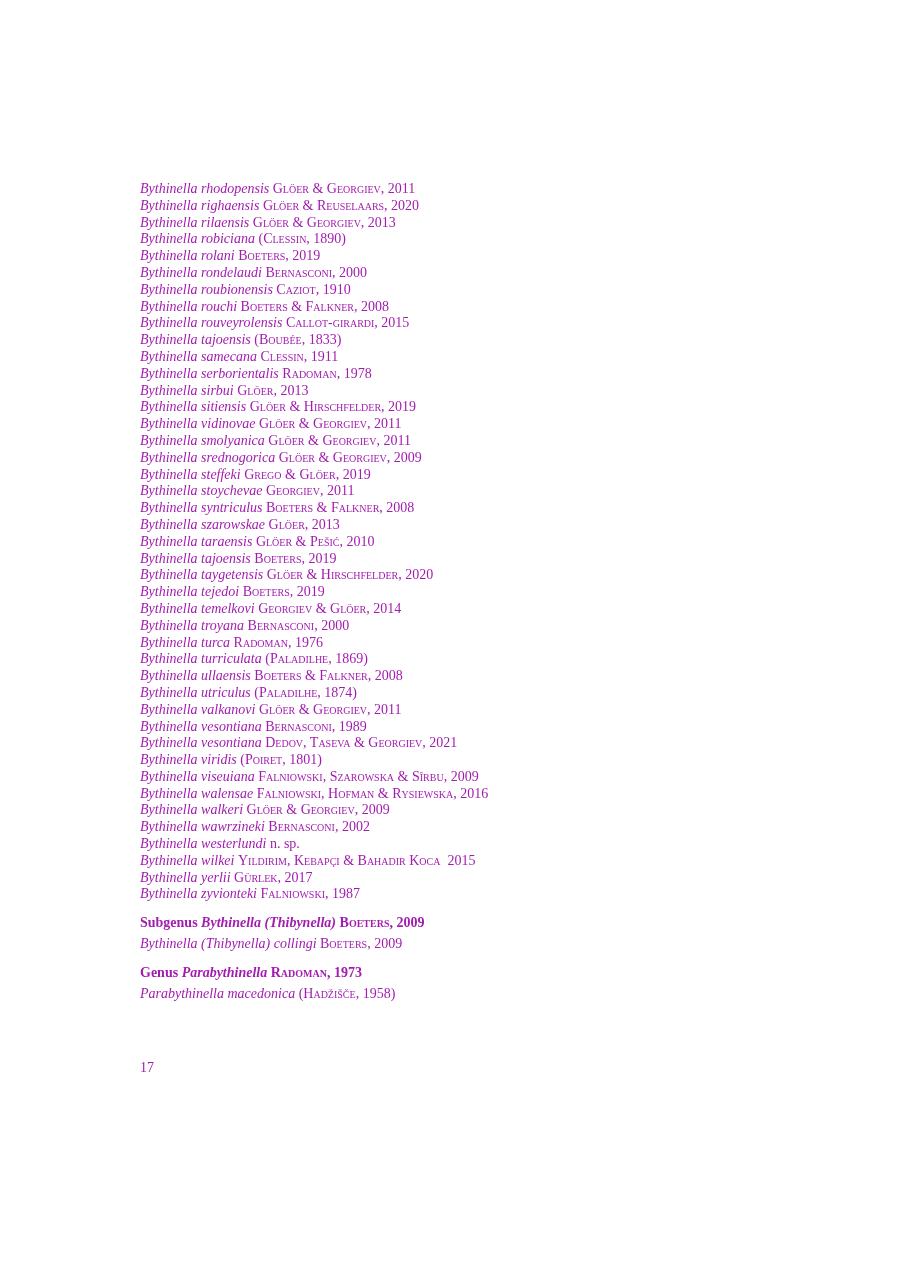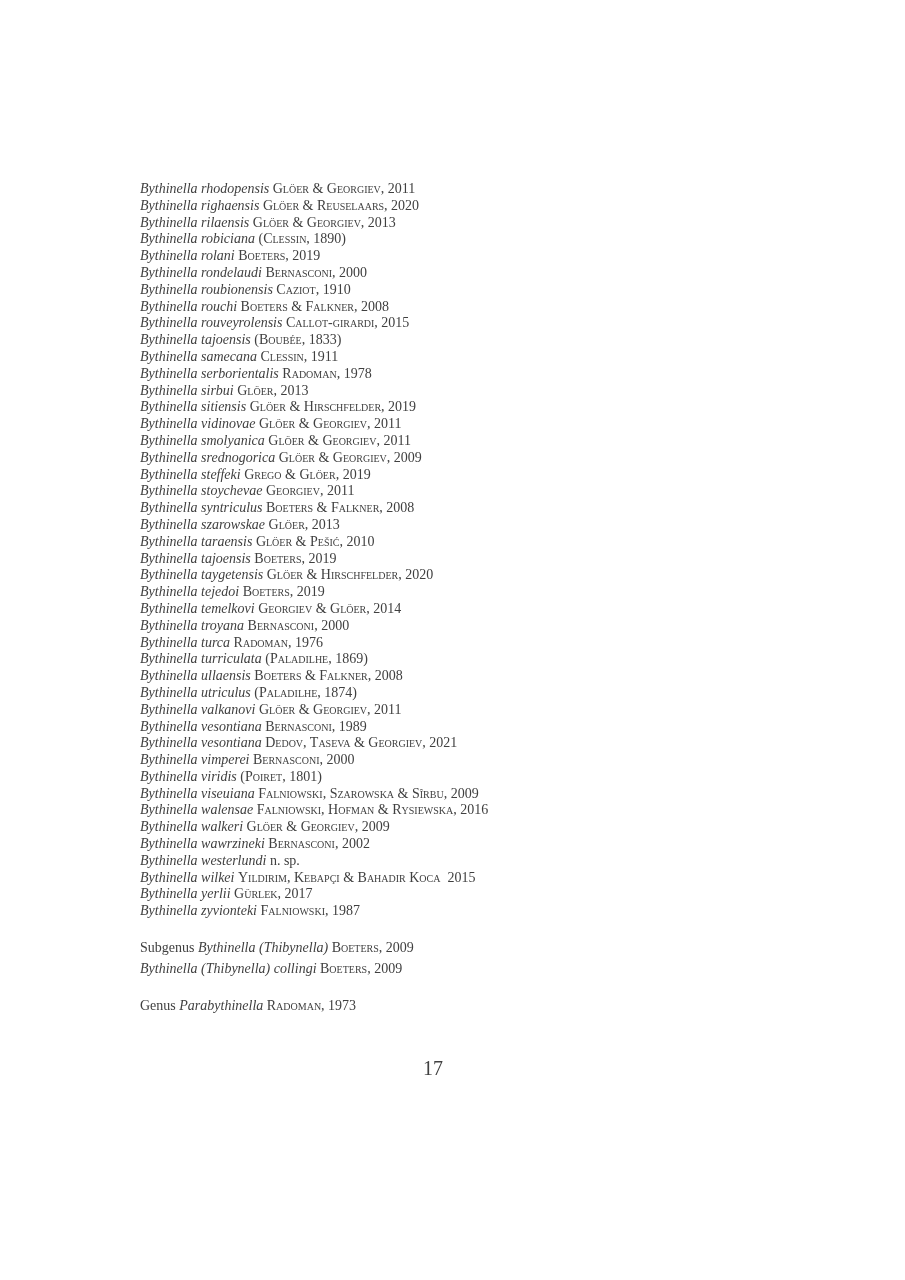--- a/index.html
+++ b/index.html
@@ -7,48 +7,48 @@
     padding: 0;
     background: #e9e9e9;
   }
   .page {
     position: relative;
     width: 905px;
     height: 1280px;
     background: #ffffff;
     overflow: hidden;
     font-family: "Liberation Serif", "DejaVu Serif", serif;
-    color: #404040;
+    color: #a21caf;
   }
   .text-column {
     position: absolute;
     left: 140px;
     top: 181px;
     width: 620px;
     font-size: 14px;
     line-height: 16.8px;
   }
   .row { white-space: nowrap; }
   .sci { font-style: italic; }
   .auth { font-variant: small-caps; }
   .auth.plain { font-variant: normal; }
   .section-heading {
-    font-weight: normal;
-    margin: 20px 0 4px 0;
+    font-weight: bold;
+    margin: 12px 0 4px 0;
     white-space: nowrap;
   }
   .h-taxon { font-style: italic; }
   .h-auth { font-variant: small-caps; }
   .page-number {
     position: absolute;
     left: 140px;
     top: 1060px;
     width: 586px;
-    text-align: center;
-    font-size: 20px;
+    text-align: left;
+    font-size: 14px;
     line-height: 16.8px;
   }
 </style>
 </head>
 <body>
 
 <div class="page">
   <div class="text-column">
     <div id="species-list">
         <div class="row"><span class="sci">Bythinella rhodopensis</span> <span class="auth">Glöer &amp; Georgiev, 2011</span></div>
@@ -78,37 +78,39 @@
         <div class="row"><span class="sci">Bythinella tejedoi</span> <span class="auth">Boeters, 2019</span></div>
         <div class="row"><span class="sci">Bythinella temelkovi</span> <span class="auth">Georgiev &amp; Glöer, 2014</span></div>
         <div class="row"><span class="sci">Bythinella troyana</span> <span class="auth">Bernasconi, 2000</span></div>
         <div class="row"><span class="sci">Bythinella turca</span> <span class="auth">Radoman, 1976</span></div>
         <div class="row"><span class="sci">Bythinella turriculata</span> <span class="auth">(Paladilhe, 1869)</span></div>
         <div class="row"><span class="sci">Bythinella ullaensis</span> <span class="auth">Boeters &amp; Falkner, 2008</span></div>
         <div class="row"><span class="sci">Bythinella utriculus</span> <span class="auth">(Paladilhe, 1874)</span></div>
         <div class="row"><span class="sci">Bythinella valkanovi</span> <span class="auth">Glöer &amp; Georgiev, 2011</span></div>
         <div class="row"><span class="sci">Bythinella vesontiana</span> <span class="auth">Bernasconi, 1989</span></div>
         <div class="row"><span class="sci">Bythinella vesontiana</span> <span class="auth">Dedov, Taseva &amp; Georgiev, 2021</span></div>
-        <div class="row"><span class="sci">Bythinella vimperei</span> <span class="auth">Bernasconi, 2000</span></div>
         <div class="row"><span class="sci">Bythinella viridis</span> <span class="auth">(Poiret, 1801)</span></div>
         <div class="row"><span class="sci">Bythinella viseuiana</span> <span class="auth">Falniowski, Szarowska &amp; Sîrbu, 2009</span></div>
         <div class="row"><span class="sci">Bythinella walensae</span> <span class="auth">Falniowski, Hofman &amp; Rysiewska, 2016</span></div>
         <div class="row"><span class="sci">Bythinella walkeri</span> <span class="auth">Glöer &amp; Georgiev, 2009</span></div>
         <div class="row"><span class="sci">Bythinella wawrzineki</span> <span class="auth">Bernasconi, 2002</span></div>
         <div class="row"><span class="sci">Bythinella westerlundi</span> <span class="auth plain">n. sp.</span></div>
         <div class="row"><span class="sci">Bythinella wilkei</span> <span class="auth">Yildirim, Kebapçi &amp; Bahadir Koca&nbsp; 2015</span></div>
         <div class="row"><span class="sci">Bythinella yerlii</span> <span class="auth">Gürlek, 2017</span></div>
         <div class="row"><span class="sci">Bythinella zyvionteki</span> <span class="auth">Falniowski, 1987</span></div>
       </div>
     <div id="sections">
         <div class="section">
     <div class="section-heading"><span class="h-rank">Subgenus</span> <span class="h-taxon">Bythinella (Thibynella)</span> <span class="h-auth">Boeters, 2009</span></div>
     <div class="section-items">
             <div class="row"><span class="sci">Bythinella (Thibynella) collingi</span> <span class="auth">Boeters, 2009</span></div>
           </div>
   </div>
         <div class="section">
     <div class="section-heading"><span class="h-rank">Genus</span> <span class="h-taxon">Parabythinella</span> <span class="h-auth">Radoman, 1973</span></div>
+    <div class="section-items">
+            <div class="row"><span class="sci">Parabythinella macedonica</span> <span class="auth">(Hadžišče, 1958)</span></div>
+          </div>
   </div>
       </div>
   </div>
   <div class="page-number">17</div>
 </div>
 
 </body></html>

